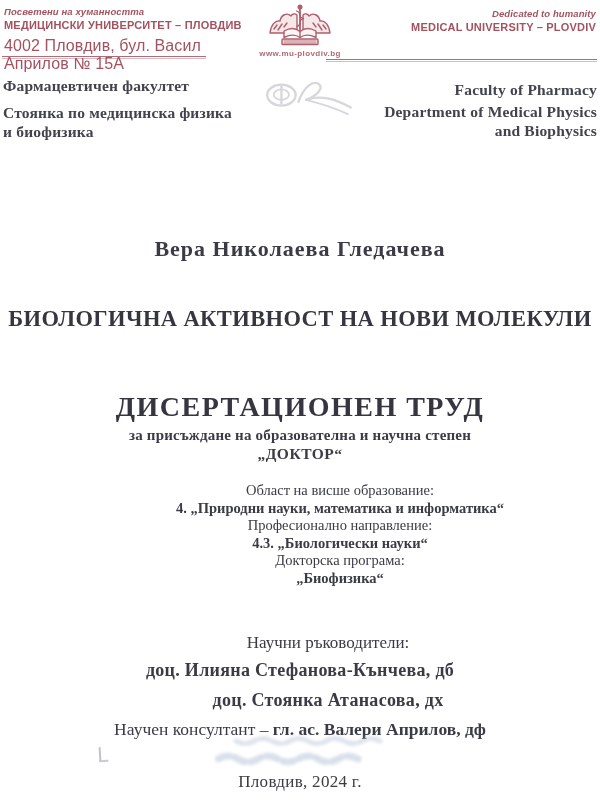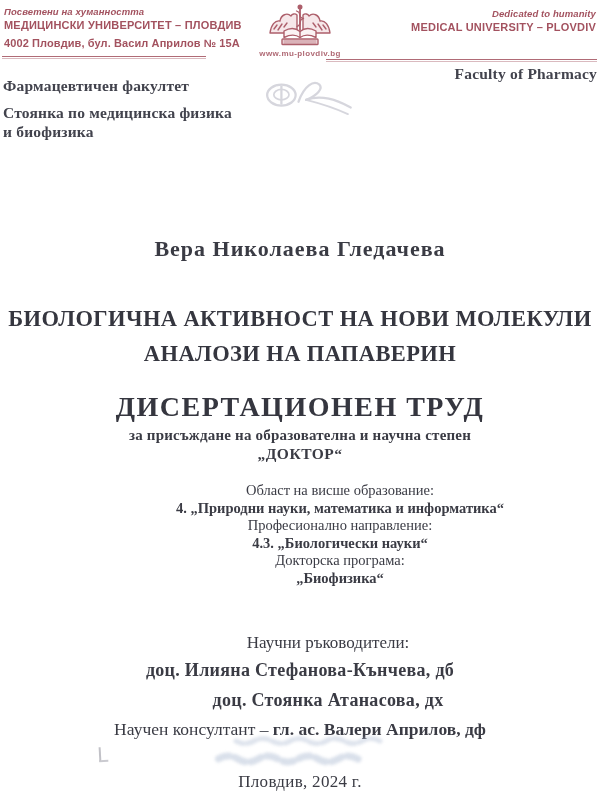--- a/index.html
+++ b/index.html
@@ -16,30 +16,30 @@
     background:#ffffff;
     overflow:hidden;
     font-family:"Liberation Serif", serif;
     color:var(--ink);
   }
   
   .hdr-left{position:absolute;left:4px;top:6px;width:250px;font-family:"Liberation Sans",sans-serif;color:var(--maroon);}
   .hdr-right{position:absolute;right:4px;top:8px;width:280px;text-align:right;font-family:"Liberation Sans",sans-serif;color:var(--maroon);}
   .motto{font-size:9.5px;font-style:italic;font-weight:600;letter-spacing:.1px;margin-bottom:2px;}
   .uniname{font-size:11px;font-weight:bold;letter-spacing:.2px;margin-bottom:6px;}
-  .addr{font-size:11px;font-weight:700;letter-spacing:.1px;}
+  .addr{font-size:16px;font-weight:400;letter-spacing:.1px;}
   .hdr-rule{position:absolute;height:1px;border-top:1.5px solid rgba(163,82,95,.85);border-bottom:1px solid rgba(163,82,95,.4);}
   .hdr-rule.left{left:2px;top:56px;width:204px;}
   .hdr-rule.right{left:326px;top:59px;width:271px;}
   .hdr-center{position:absolute;left:240px;top:3px;width:120px;text-align:center;}
   .www{margin-top:2px;font-family:"Liberation Sans",sans-serif;font-size:8px;font-weight:bold;color:var(--maroon-soft);letter-spacing:.4px;}
   
   .dept-left{position:absolute;left:3px;top:76px;width:242px;font-weight:bold;font-size:15.5px;line-height:19px;color:var(--dept-ink);letter-spacing:.2px;}
   .dept-left .l1{margin-bottom:8px;}
-  .dept-right{position:absolute;right:3px;top:64px;width:228px;text-align:right;font-weight:bold;font-size:15.5px;line-height:19px;color:var(--dept-ink);letter-spacing:.2px;}
+  .dept-right{position:absolute;right:3px;top:80px;width:228px;text-align:right;font-weight:bold;font-size:15.5px;line-height:19px;color:var(--dept-ink);letter-spacing:.2px;}
   .dept-right .l1{margin-bottom:3px;}
   .pharm-logo{position:absolute;left:262px;top:78px;opacity:.75;}
   
   .cblock{position:absolute;left:0;width:600px;text-align:center;}
   .author{top:236px;font-size:22px;font-weight:bold;letter-spacing:1px;}
   .title{top:301px;font-size:22.5px;font-weight:bold;line-height:35px;letter-spacing:.4px;color:#35363f;}
   .thesis{top:391px;font-size:28px;font-weight:bold;letter-spacing:1.5px;color:#35363f;}
   .subtitle{top:427px;font-size:15px;font-weight:bold;letter-spacing:.2px;}
   .degree{top:445px;font-size:15.5px;font-weight:bold;letter-spacing:.5px;}
   .classif{top:482px;font-size:14.5px;line-height:17.6px;padding-left:40px;}
@@ -111,27 +111,27 @@
         <ellipse cx="20" cy="17.5" rx="8" ry="5.5" stroke-width="1.8"></ellipse>
         <path d="M38 25 C44 8 54 2 60 7 C64 11 58 18 46 23"></path>
         <path d="M46 23 C62 17 78 23 93 31"></path>
         <path d="M46 23 C62 27 77 32 90 38" stroke-width="2"></path>
       </g>
     </svg>
   </div>
 
   <div class="dept-right">
     <div class="l1">Faculty of Pharmacy</div>
+    <div class="l2">Department of Medical Physics and Biophysics</div>
   </div>
 
   <div class="cblock author">Вера Николаева Гледачева</div>
 
   <div class="cblock title">
     <div>БИОЛОГИЧНА АКТИВНОСТ НА НОВИ МОЛЕКУЛИ</div>
-    <div>АНАЛОЗИ НА ПАПАВЕРИН</div>
   </div>
 
   <div class="cblock thesis">ДИСЕРТАЦИОНЕН ТРУД</div>
   <div class="cblock subtitle">за присъждане на образователна и научна степен</div>
   <div class="cblock degree">„ДОКТОР“</div>
 
   <div class="cblock classif">
     <div>Област на висше образование:</div>
     <div class="b">4. „Природни науки, математика и информатика“</div>
     <div>Професионално направление:</div>

